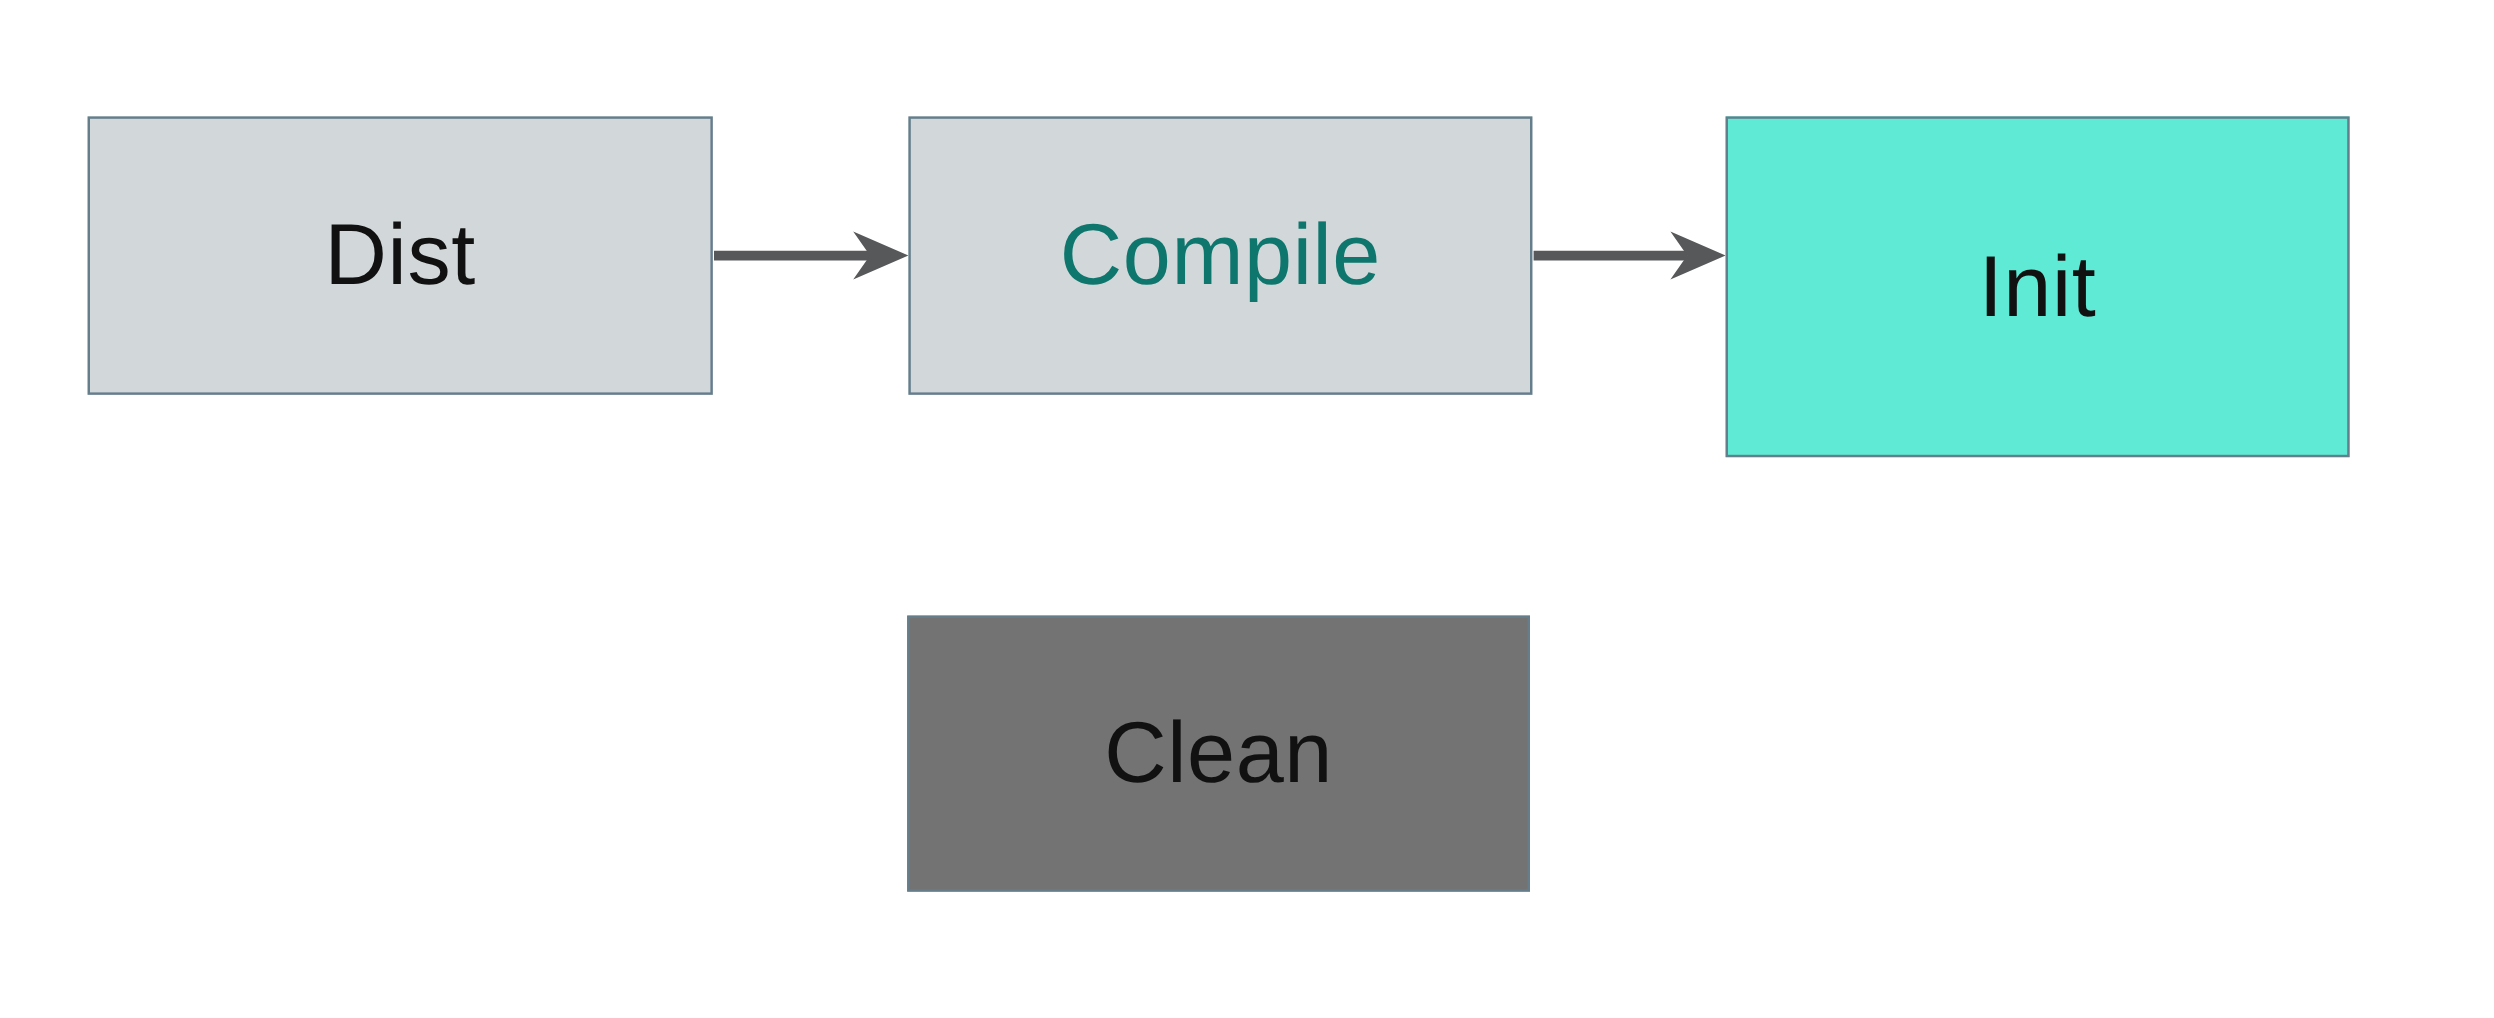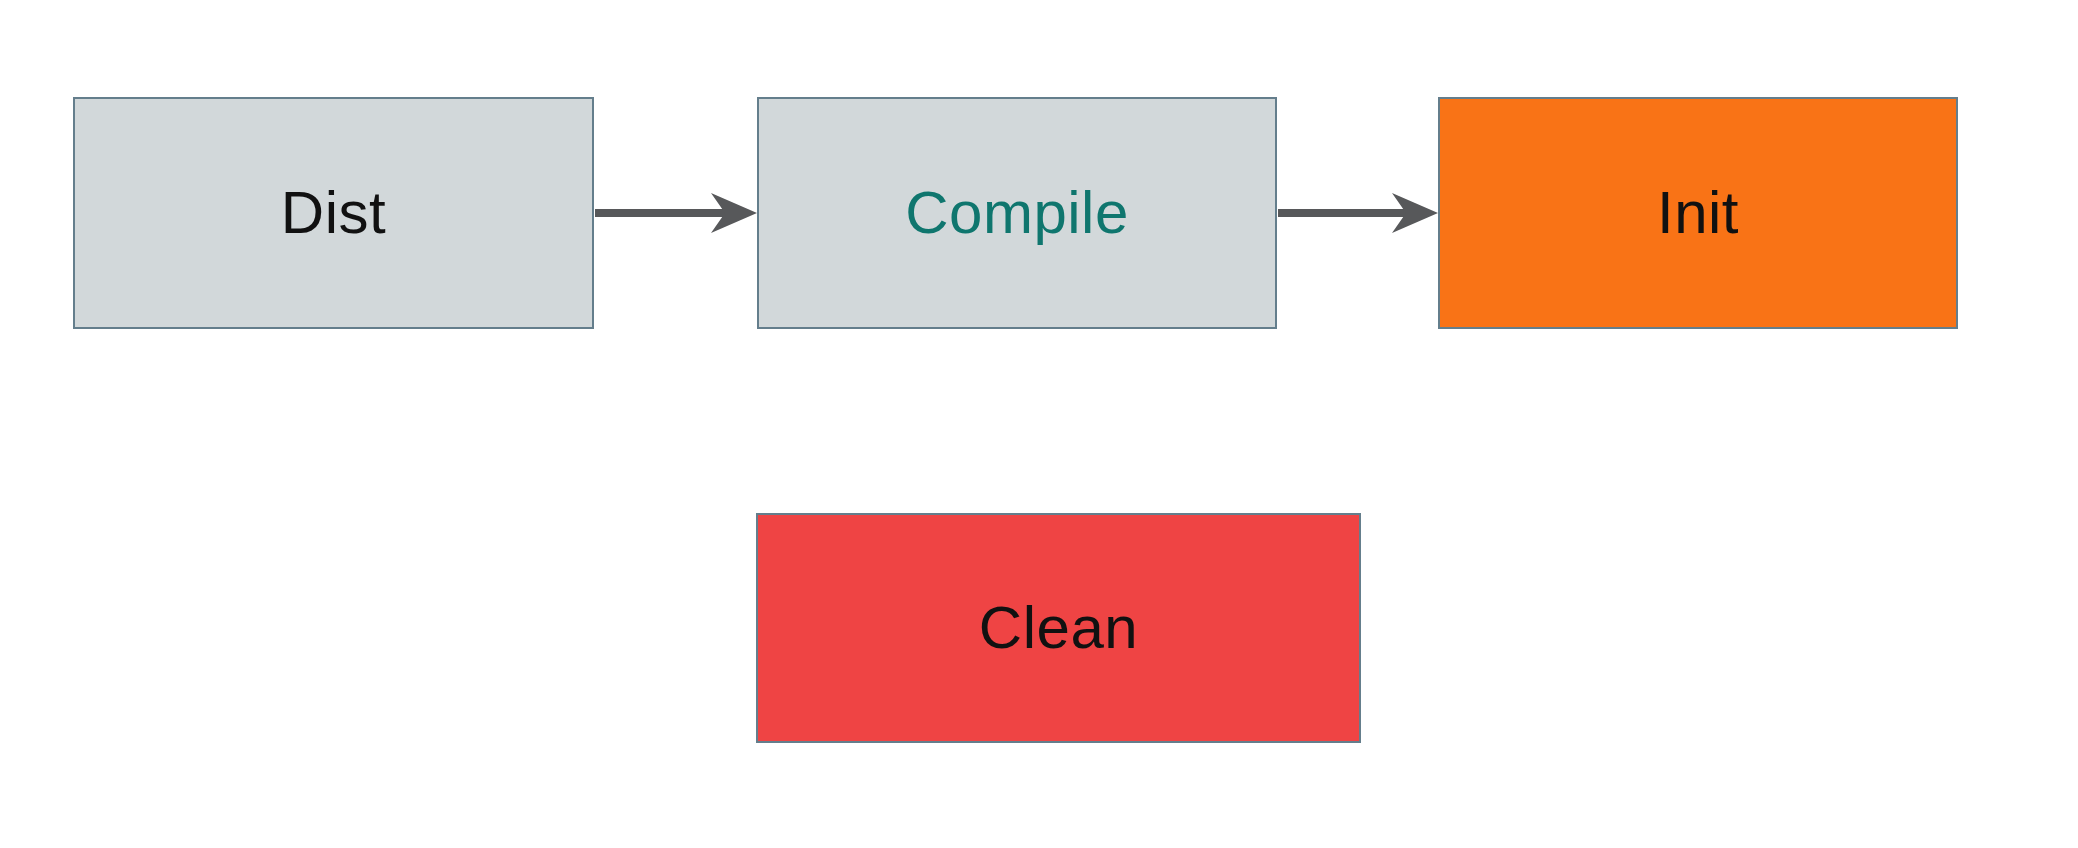--- a/index.html
+++ b/index.html
@@ -25,21 +25,21 @@
   .node {
     position: absolute;
     box-sizing: border-box;
     border: 2px solid #647e8c;
     background: #d2d8da;
     display: flex;
     align-items: center;
     justify-content: center;
   }
   .node-label {
-    font-size: 60px;
+    font-size: 72px;
     font-weight: 400;
     line-height: 1;
     color: #111111;
     white-space: nowrap;
     letter-spacing: 0.5px;
   }
 </style>
 </head>
 <body>
 
@@ -53,19 +53,19 @@
         <line x1="1278" y1="213" x2="1406" y2="213" stroke="#57585a" stroke-width="8"></line>
         <polygon points="1438,213 1392,193 1406,213 1392,233" fill="#57585a"></polygon>
       </g>
     </svg>
 <div class="node" style="left: 73px; top: 97px; width: 521px; height: 232px; background: rgb(210, 216, 218); border-color: rgb(100, 126, 140);">
       <span class="node-label" style="color: rgb(17, 17, 17);">Dist</span>
     </div>
     <div class="node" style="left: 757px; top: 97px; width: 520px; height: 232px; background: rgb(210, 216, 218); border-color: rgb(100, 126, 140);">
       <span class="node-label" style="color: #0f766e;">Compile</span>
     </div>
-    <div class="node" style="left: 1438px; top: 97px; width: 520px; height: 232px; background: #f97316; border-color: rgb(100, 126, 140);">
+    <div class="node" style="left: 1438px; top: 97px; width: 520px; height: 284px; background: #5eead4; border-color: rgb(100, 126, 140);">
       <span class="node-label" style="color: rgb(17, 17, 17);">Init</span>
     </div>
-    <div class="node" style="left: 756px; top: 513px; width: 605px; height: 230px; background: #ef4444; border-color: rgb(100, 126, 140);">
+    <div class="node" style="left: 756px; top: 513px; width: 519px; height: 230px; background: #737373; border-color: rgb(100, 126, 140);">
       <span class="node-label" style="color: rgb(17, 17, 17);">Clean</span>
     </div>
   </div>
 
 </body></html>

